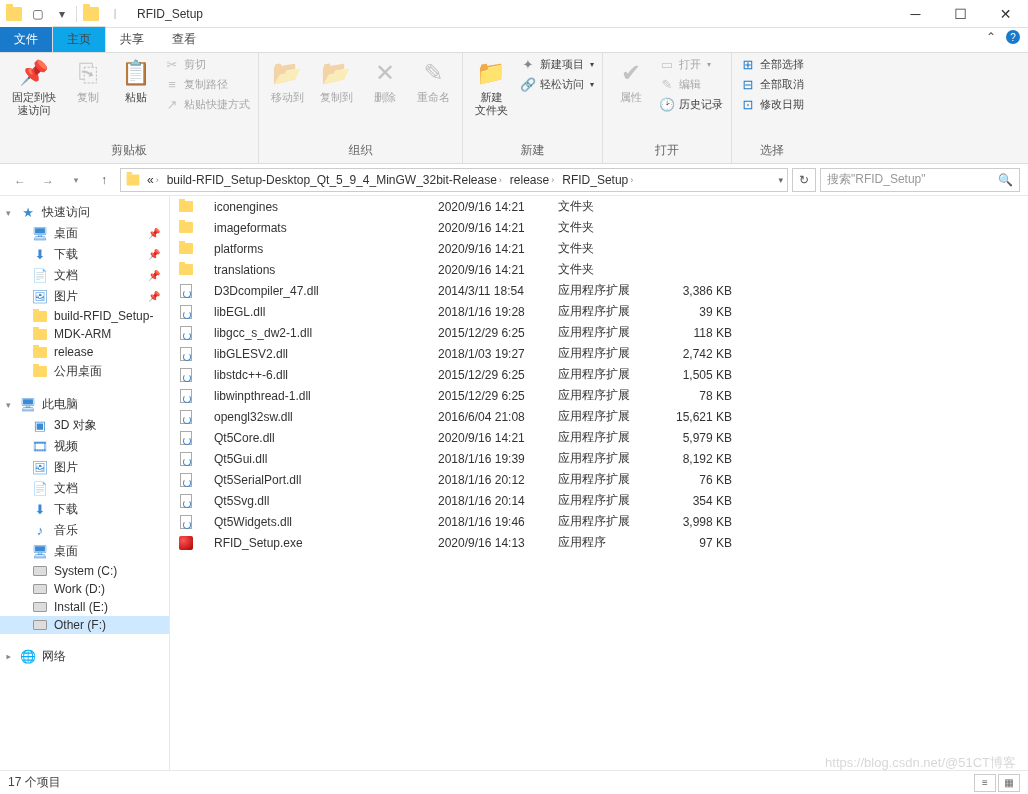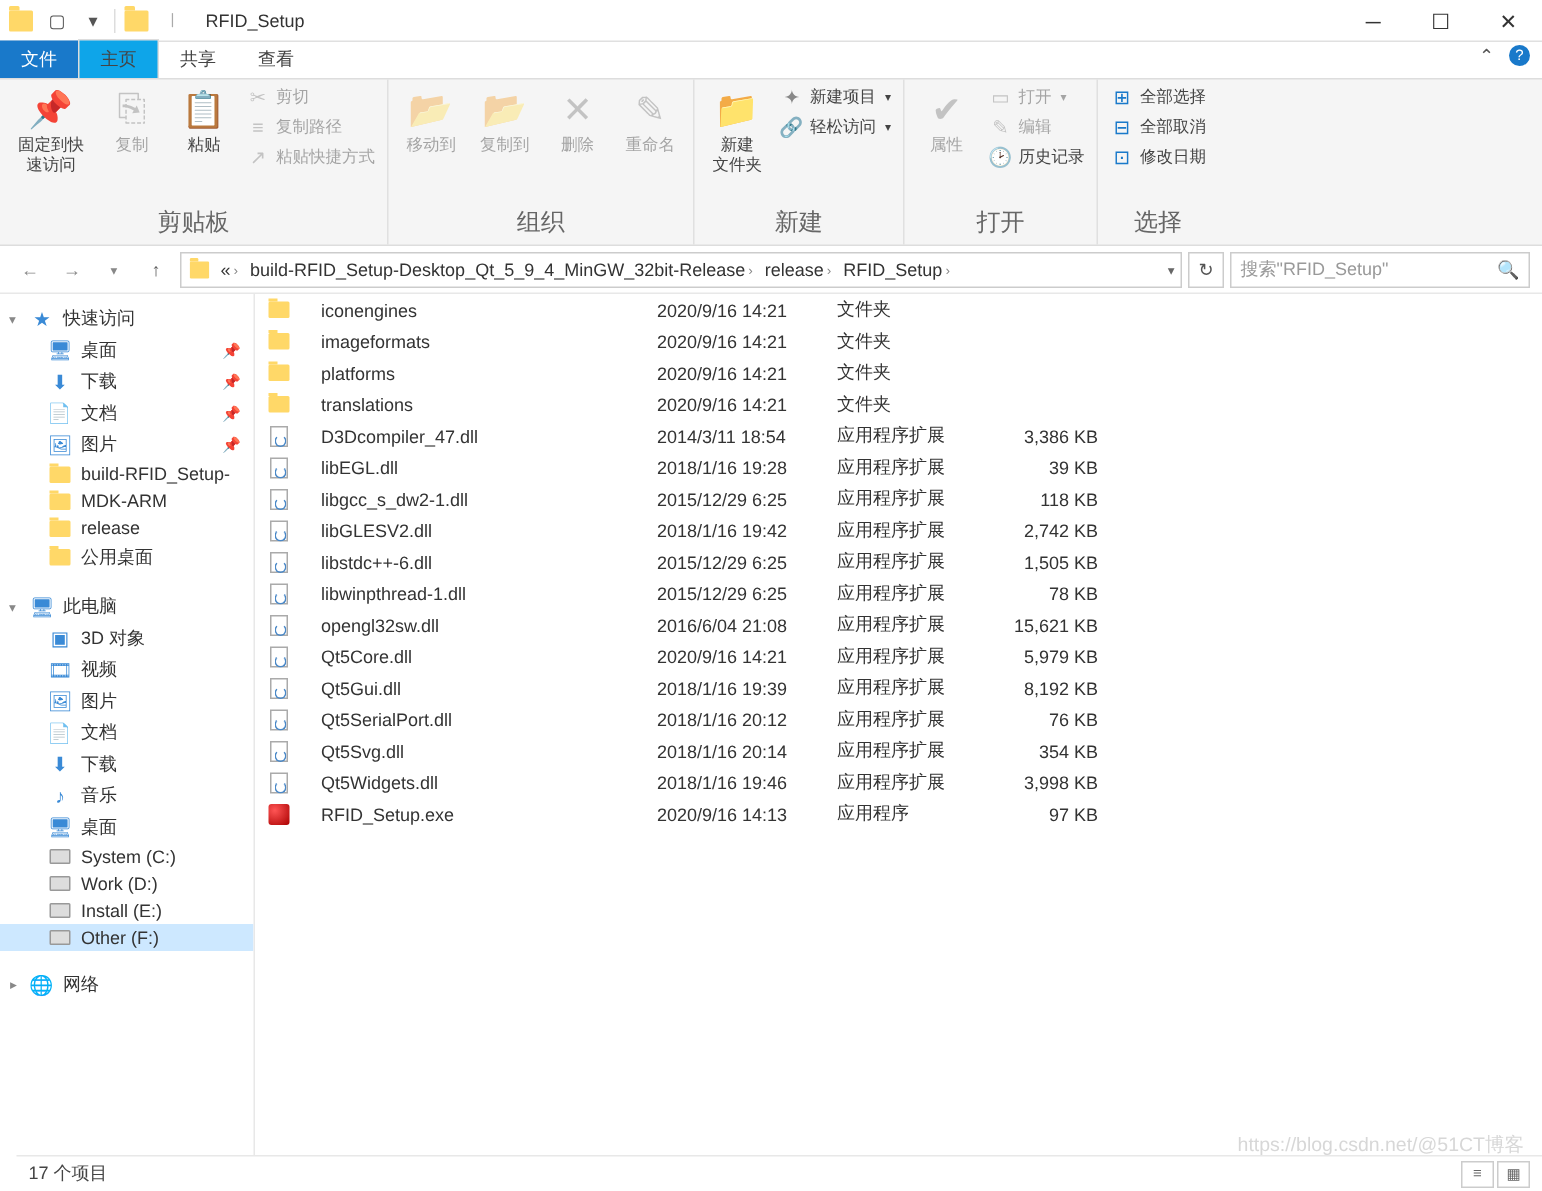--- a/index.html
+++ b/index.html
@@ -20,21 +20,21 @@
 .tab { padding: 4px 14px; font-size: 12px; color: #444; cursor: default; }
 .tab.file { background: #1979ca; color: #fff; }
 .tab.active { background: #0ea5e9; border: 1px solid #ddd; border-bottom: none; }
 .tabs-right { position: absolute; right: 8px; top: 2px; display: flex; gap: 10px; align-items: center; color: #555; }
 .help-ico { width: 14px; height: 14px; border-radius: 50%; background: #1979ca; color: #fff; display: flex; align-items: center; justify-content: center; font-size: 10px; }
 
 
 .ribbon { height: 112px; background: #f5f5f5; border-top: 1px solid #ddd; border-bottom: 1px solid #ddd; display: flex; }
 .rgroup { border-right: 1px solid #e0e0e0; display: flex; flex-direction: column; padding: 2px 6px; }
 .rgroup-body { flex: 1; display: flex; gap: 4px; }
-.rgroup-label { text-align: center; font-size: 16px; color: #666; padding: 1px 0 2px; }
+.rgroup-label { text-align: center; font-size: 12px; color: #666; padding: 1px 0 2px; }
 .rbtn { display: flex; flex-direction: column; align-items: center; justify-content: flex-start; padding: 2px 6px; gap: 2px; min-width: 40px; }
 .rbtn .lbl { font-size: 11px; color: #444; text-align: center; line-height: 1.2; }
 .rbtn.disabled { opacity: 0.45; }
 .ricon { width: 32px; height: 32px; display: flex; align-items: center; justify-content: center; font-size: 24px; color: #888; }
 .ricon.sm { width: 16px; height: 16px; font-size: 13px; }
 .rsmall-list { display: flex; flex-direction: column; gap: 2px; }
 .rsmall { display: flex; align-items: center; gap: 4px; font-size: 11px; color: #444; padding: 1px 2px; }
 .rsmall.disabled { opacity: 0.45; }
 
 
@@ -75,21 +75,21 @@
 .fl-row { display: flex; align-items: center; font-size: 12px; color: #333; padding: 2px 0; }
 .fl-row .col-name { display: flex; align-items: center; gap: 20px; }
 .f-ico { width: 16px; height: 16px; display: inline-flex; align-items: center; justify-content: center; }
 .f-fold { width: 14px; height: 11px; background: #ffd868; border-radius: 1px; position: relative; }
 .f-fold::before { content: ""; position: absolute; top: -2px; left: 0; width: 6px; height: 2px; background: #ffd868; }
 .f-dll { width: 12px; height: 14px; background: #fff; border: 1px solid #aaa; position: relative; }
 .f-dll::after { content: ""; position: absolute; left: 2px; top: 5px; width: 6px; height: 6px; border: 1px solid #4a88c7; border-radius: 50%; border-top-color: transparent; }
 .f-exe { width: 14px; height: 14px; background: radial-gradient(circle at 30% 30%, #f55, #a00); border-radius: 2px; }
 
 
-.statusbar { position: absolute; bottom: 0; left: 0; right: 0; height: 24px; border-top: 1px solid #e8e8e8; display: flex; align-items: center; padding: 0 8px; font-size: 12px; color: #444; margin-left: 11px; }
+.statusbar { position: absolute; bottom: 0; left: 0; right: 0; height: 24px; border-top: 1px solid #e8e8e8; display: flex; align-items: center; padding: 0 8px; font-size: 12px; color: #444; }
 .statusbar .viewbtns { margin-left: auto; display: flex; gap: 2px; }
 .viewbtn { width: 22px; height: 18px; border: 1px solid #ccc; display: flex; align-items: center; justify-content: center; color: #666; font-size: 10px; }
 .watermark { position: absolute; right: 12px; bottom: 22px; font-size: 13px; color: rgba(140,140,140,0.35); }
 </style>
 </head>
 <body>
 
 <div class="titlebar">
   <div class="qat">
     <div class="ico">
@@ -509,21 +509,21 @@
           <div class="col-type">应用程序扩展</div>
           <div class="col-size">118 KB</div>
         </div>
         <div class="fl-row">
           <div class="col-name">
             <span class="f-ico">
               <span class="f-dll"></span>
             </span>
             <span>libGLESV2.dll</span>
           </div>
-          <div class="col-date">2018/1/16 19:42</div>
+          <div class="col-date">2018/1/03 19:27</div>
           <div class="col-type">应用程序扩展</div>
           <div class="col-size">2,742 KB</div>
         </div>
         <div class="fl-row">
           <div class="col-name">
             <span class="f-ico">
               <span class="f-dll"></span>
             </span>
             <span>libstdc++-6.dll</span>
           </div>

